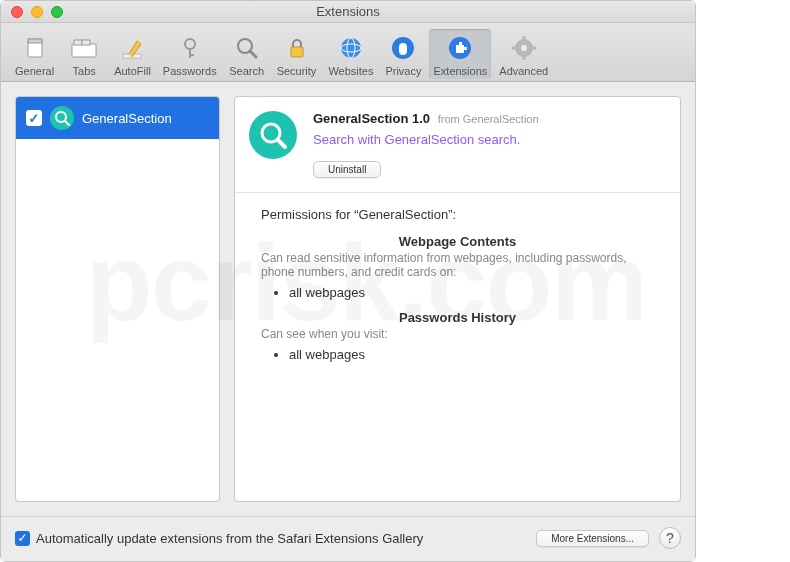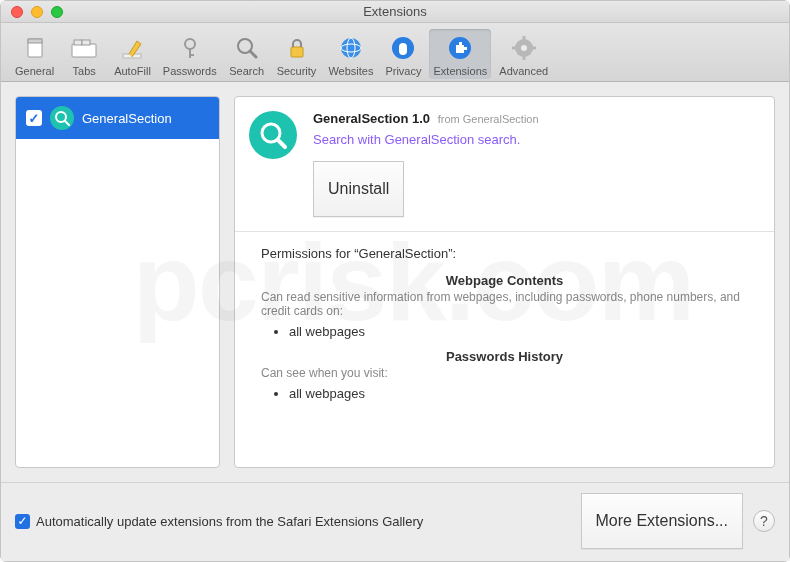--- a/index.html
+++ b/index.html
@@ -5,21 +5,21 @@
 * { box-sizing: border-box; margin: 0; padding: 0; }
 body {
   font-family: -apple-system, "Helvetica Neue", Arial, sans-serif;
   font-size: 13px;
   background: #fff;
   width: 790px;
   height: 562px;
   overflow: hidden;
 }
 .window {
-  width: 790px;
+  width: 696px;
   height: 562px;
   border: 1px solid #c4c4c4;
   border-radius: 6px;
   background: #ececec;
   display: flex;
   flex-direction: column;
   position: relative;
 }
 .titlebar {
   height: 22px;
@@ -104,23 +104,23 @@
   background: #1ec3b0; display: flex; align-items: center; justify-content: center;
   flex-shrink: 0;
 }
 .detail-info { flex: 1; }
 .detail-info h3 { font-size: 13px; font-weight: 600; color: #222; display: inline; }
 .detail-info .from { font-size: 11px; color: #999; margin-left: 4px; }
 .detail-info .desc { font-size: 13px; color: #8b5cf6; margin-top: 6px; }
 .btn {
   background: linear-gradient(#fdfdfd, #f1f1f1);
   border: 1px solid #c8c8c8;
-  border-radius: 0;
-  padding: 18px 14px;
-  font-size: 16px;
+  border-radius: 5px;
+  padding: 2px 14px;
+  font-size: 10px;
   color: #333;
   box-shadow: 0 1px 0 rgba(0,0,0,0.05);
   cursor: default;
 }
 .uninstall { margin-top: 14px; }
 .perms { padding: 14px 26px; font-size: 13px; color: #333; }
 .perms .ptitle { margin-bottom: 12px; }
 .perms h4 { font-size: 13px; font-weight: 600; margin-top: 8px; margin-bottom: 2px; text-align: center; }
 .perms .pdesc { color: #888; font-size: 12px; }
 .perms ul { margin: 6px 0 10px 28px; color: #333; }

